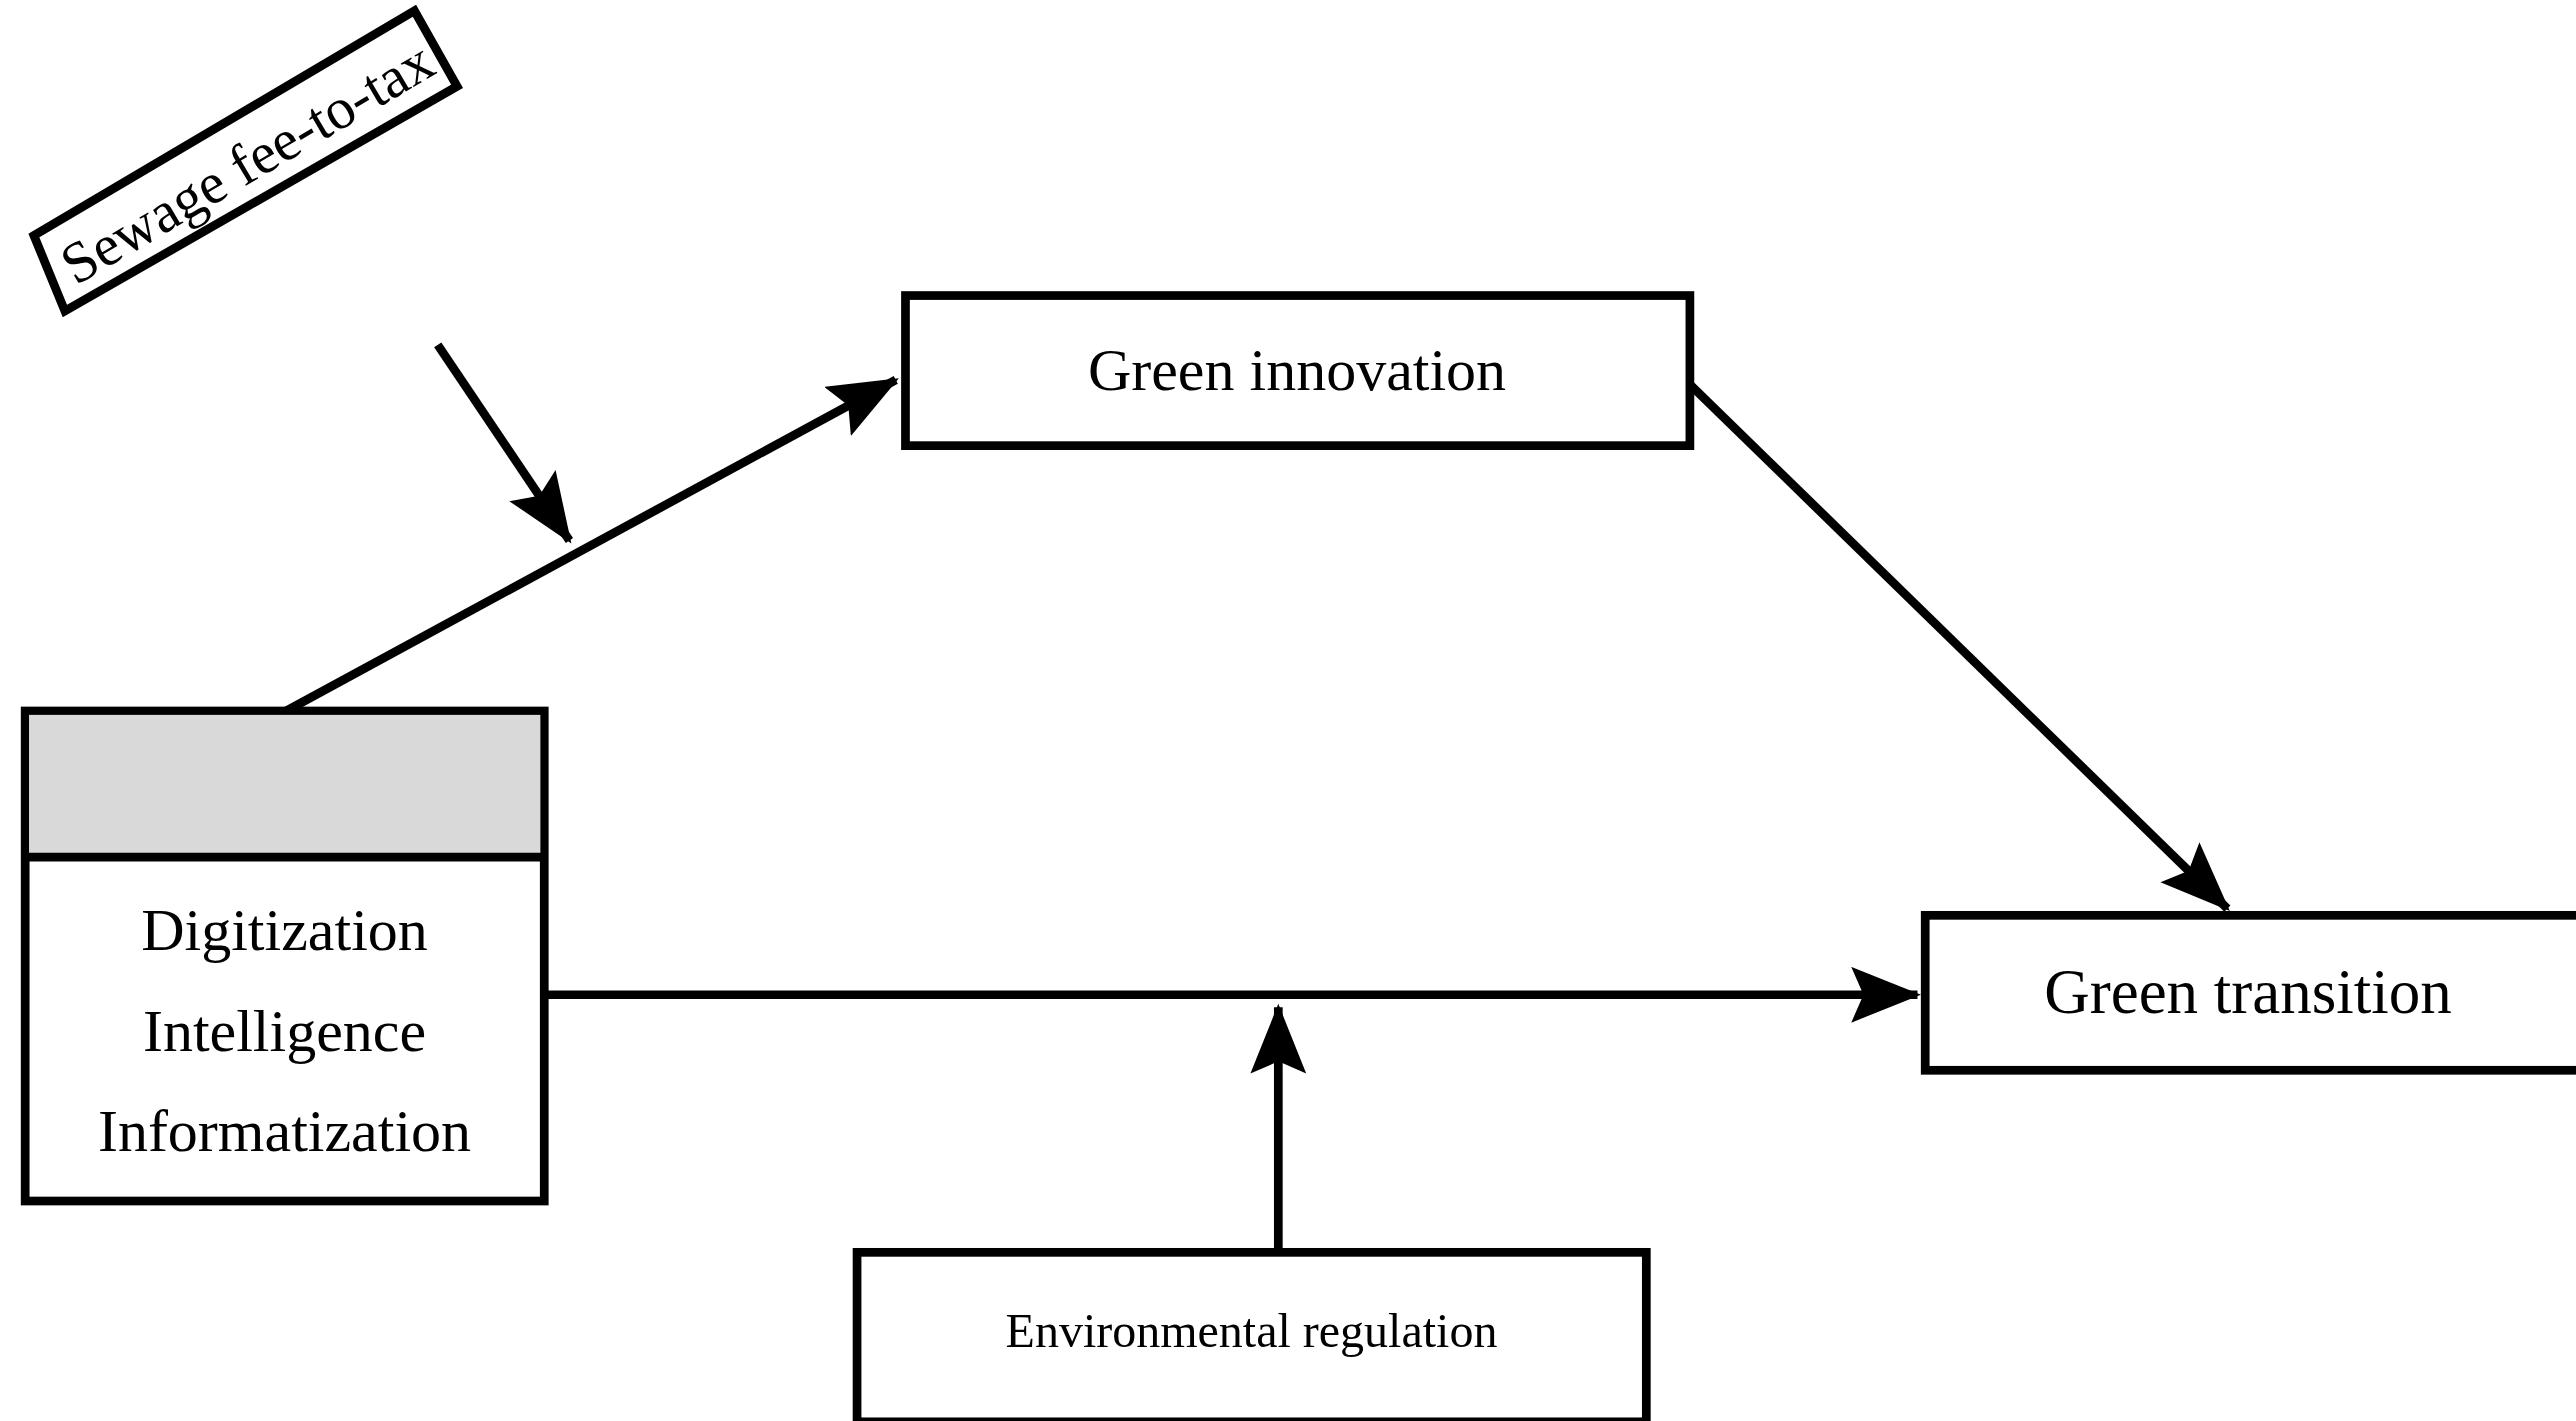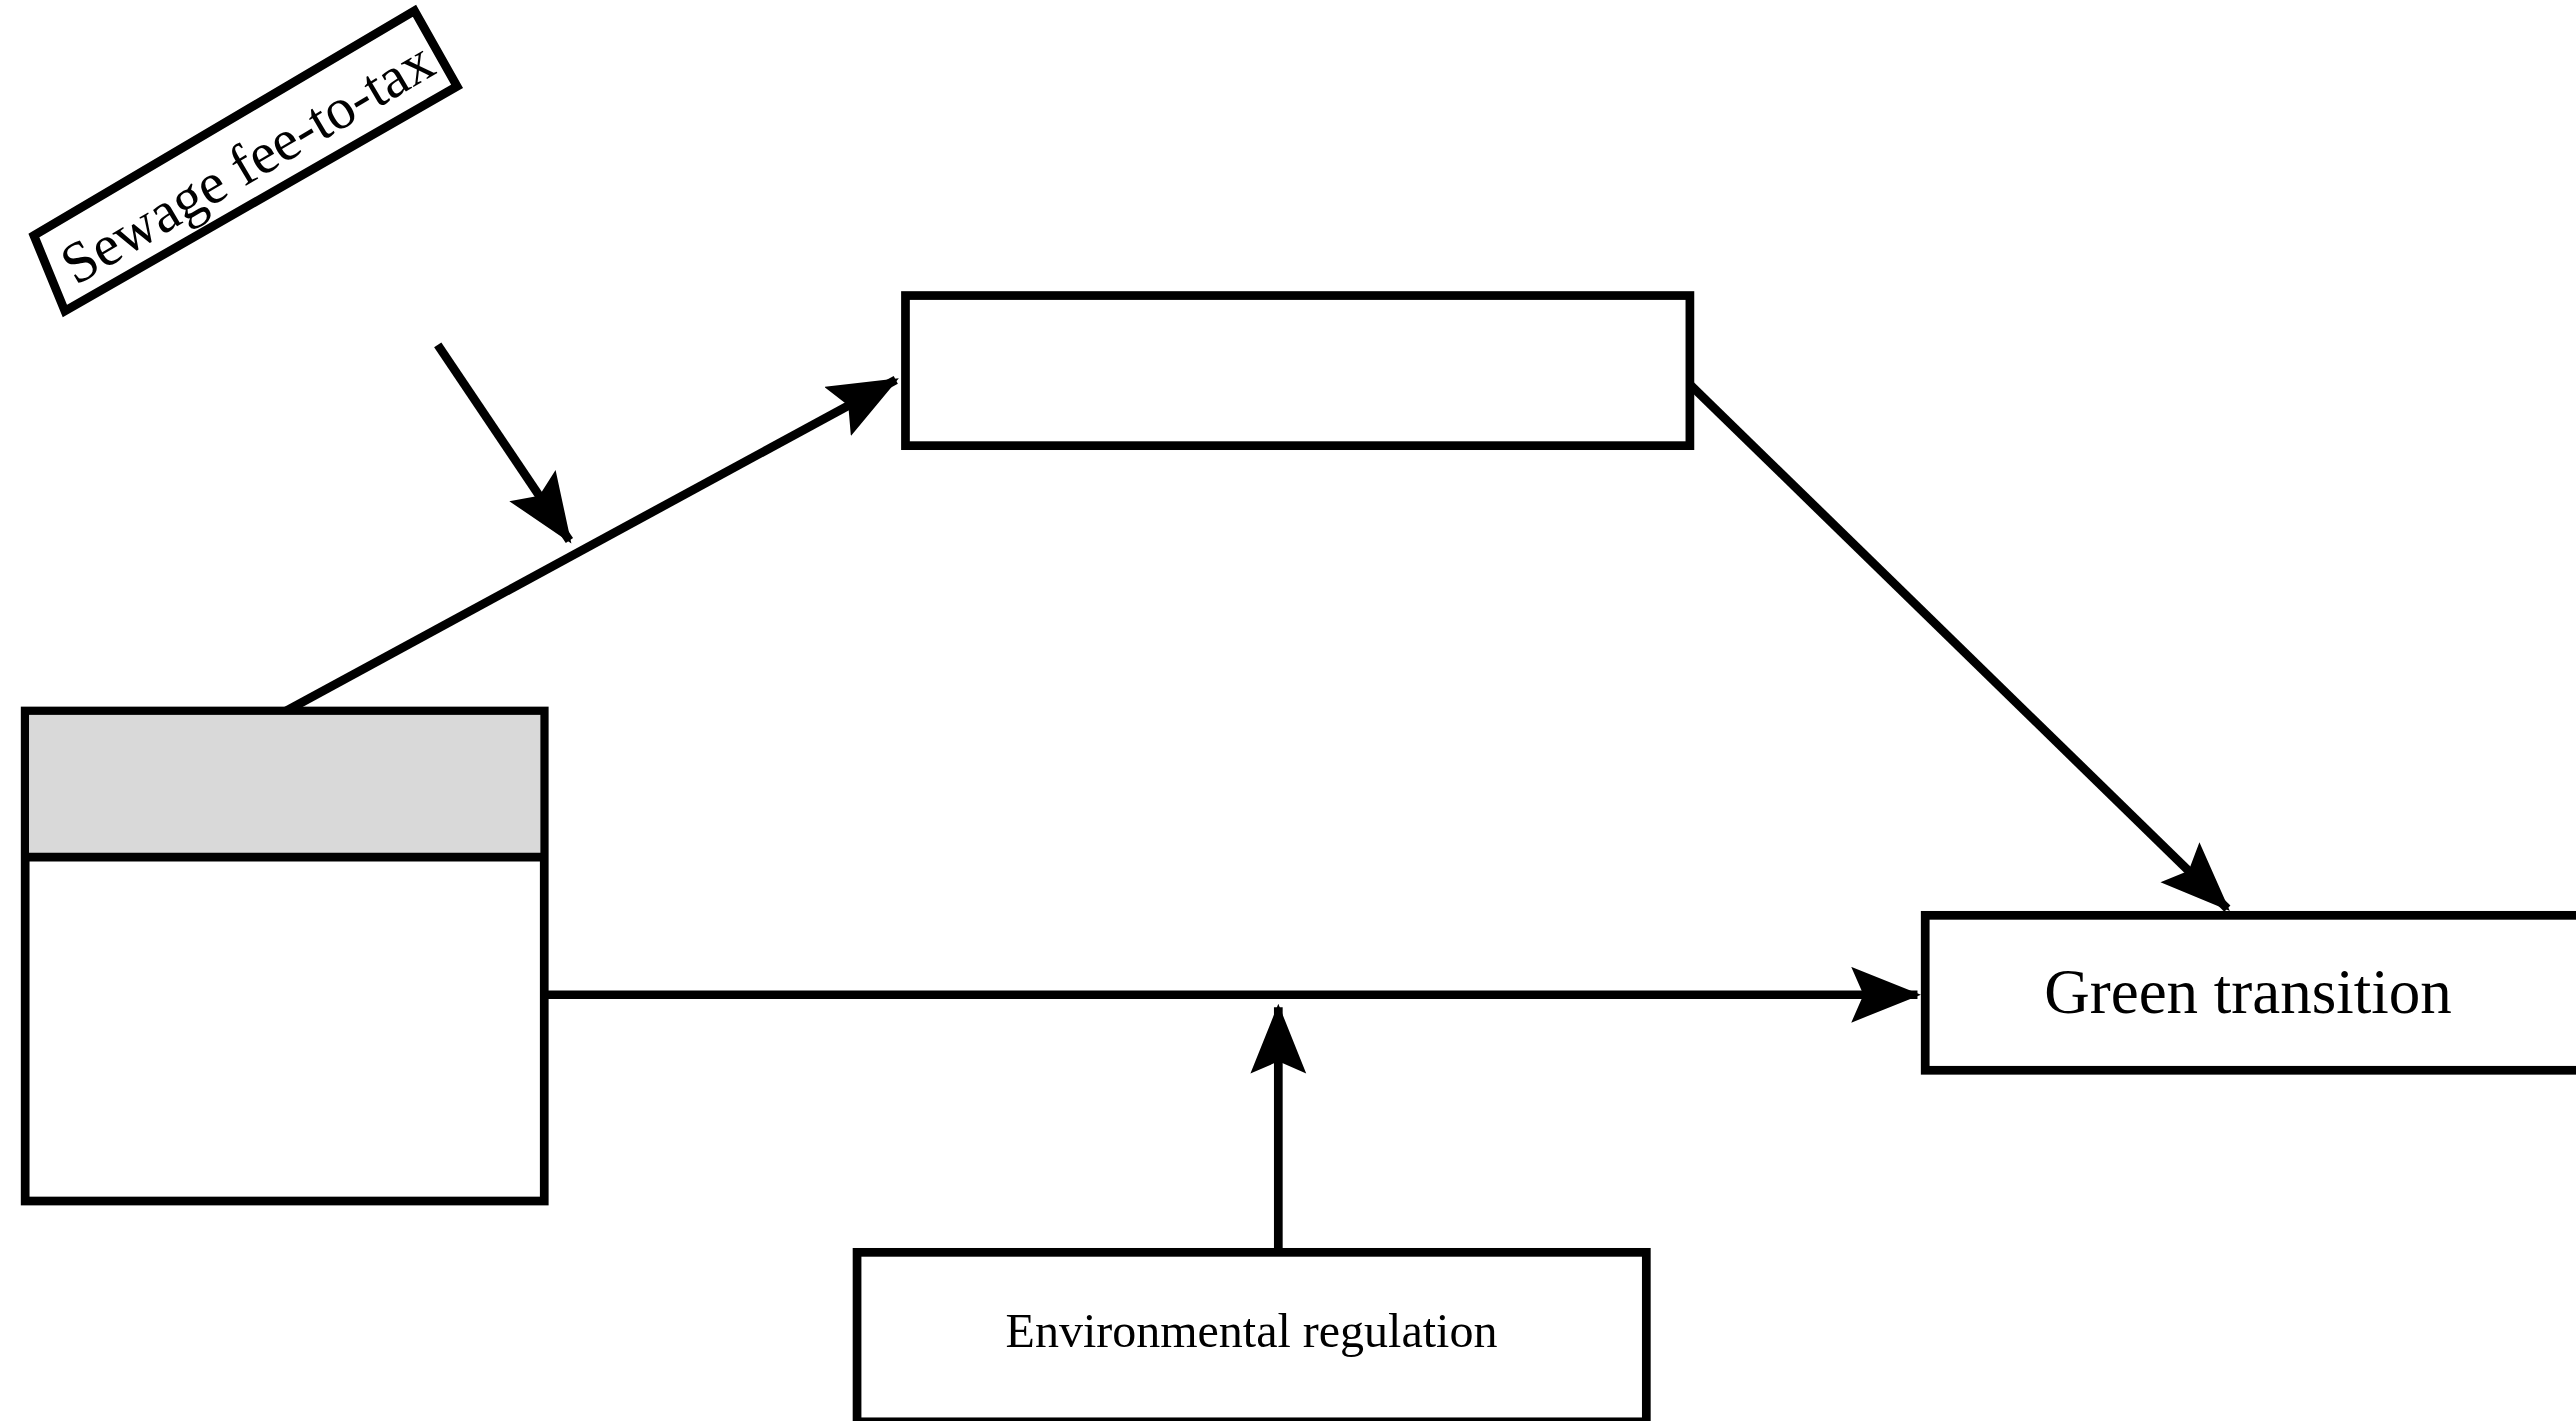--- a/index.html
+++ b/index.html
@@ -125,21 +125,27 @@
 
     <rect x="1988" y="945" width="690" height="160" fill="#ffffff" stroke="#000000" stroke-width="9"></rect>
 
     <rect x="885" y="1293" width="815" height="175" fill="#ffffff" stroke="#000000" stroke-width="9"></rect>
   </svg>
 
   <div class="rotated-label">
     <div class="rotated-label-inner">Sewage fee-to-tax</div>
   </div>
 
+  <div class="node-label lbl-green-innovation">Green innovation</div>
 
 
+  <div class="internet-plus-body">
+    <span>Digitization</span>
+    <span>Intelligence</span>
+    <span>Informatization</span>
+  </div>
 
   <div class="node-label lbl-green-transition">Green transition</div>
 
   <div class="node-label lbl-env-regulation">Environmental regulation</div>
 
 </div>
 
 
 </body></html>

